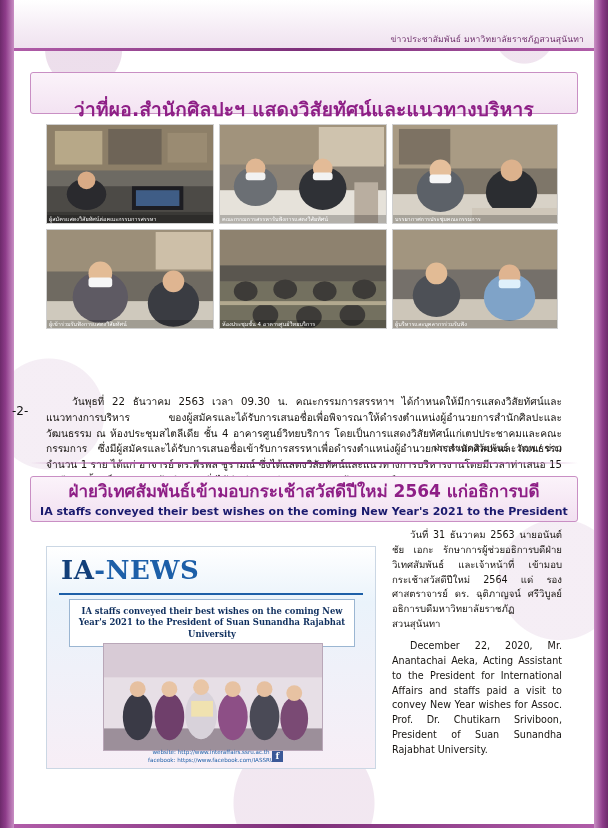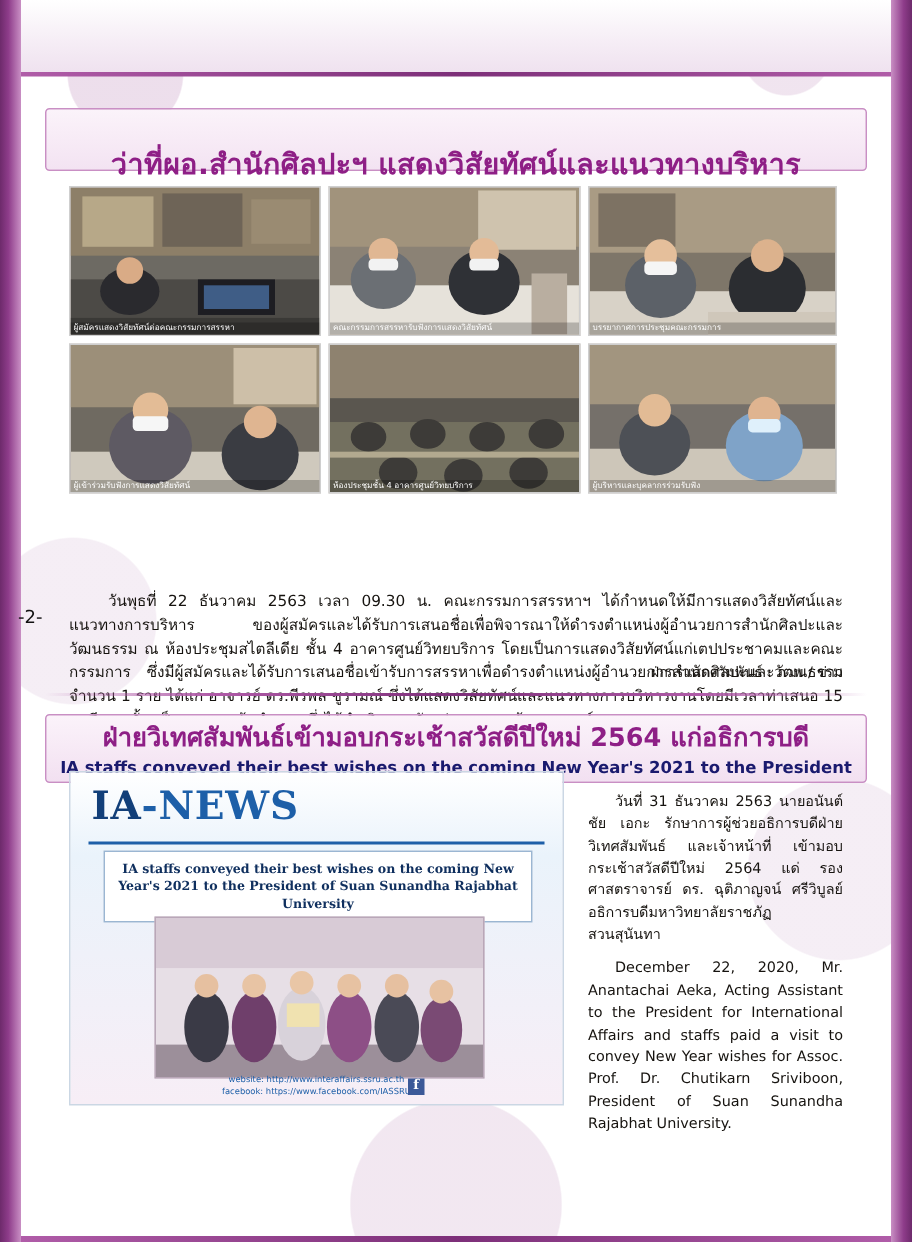--- a/index.html
+++ b/index.html
@@ -101,21 +101,21 @@
   .a2-headline-wrap {
     position: absolute; left: 30px; top: 476px; width: 548px; height: 46px;
     background: linear-gradient(to bottom, #fbf3fa 0%, #f2e0f1 100%);
     border: 1px solid #c98fc4; border-radius: 3px;
     display: flex; flex-direction: column; align-items: center; 
   }
   .a2-h-th { font-size: 17px; font-weight: bold; color: #8e1f86; }
   .a2-h-en { font-size: 11px; font-weight: bold; color: #1a1a6e; margin-top: 1px; }
   
   .ia-card {
-    position: absolute; left: 46px; top: 514px; width: 330px; height: 223px;
+    position: absolute; left: 46px; top: 546px; width: 330px; height: 223px;
     background: linear-gradient(to bottom, #ffffff 0%, #eaf3fb 25%, #f7eef6 100%);
     border: 1px solid #cbd7e4;
   }
   .ia-logo {
     position: absolute; left: 14px; top: 8px;
     font-family: "DejaVu Serif", serif; font-size: 26px; font-weight: bold;
     color: #123f79; letter-spacing: .5px;
   }
   .ia-logo .news { color: #1d5fa8; }
   .ia-rule { position: absolute; left: 12px; right: 12px; top: 46px; height: 2px; background: #1d5fa8; }
@@ -156,20 +156,21 @@
 <body>
 
 <div class="page">
   <div class="inner-frame"></div>
   <div class="paper-tex"></div>
   <div class="edge-left"></div>
   <div class="edge-right"></div>
 
   <div class="top-band"></div>
   <div class="top-rule"></div>
+  <div class="top-right-text">ข่าวประชาสัมพันธ์  มหาวิทยาลัยราชภัฏสวนสุนันทา</div>
 
   <div class="page-num">-2-</div>
 
   <div class="a1-headline-wrap">
     <div class="a1-headline">ว่าที่ผอ.สำนักศิลปะฯ แสดงวิสัยทัศน์และแนวทางบริหาร</div>
   </div>
 
   <div class="photo-grid">
     <div class="photo-row">
       <div class="ph" style="width:168px">

